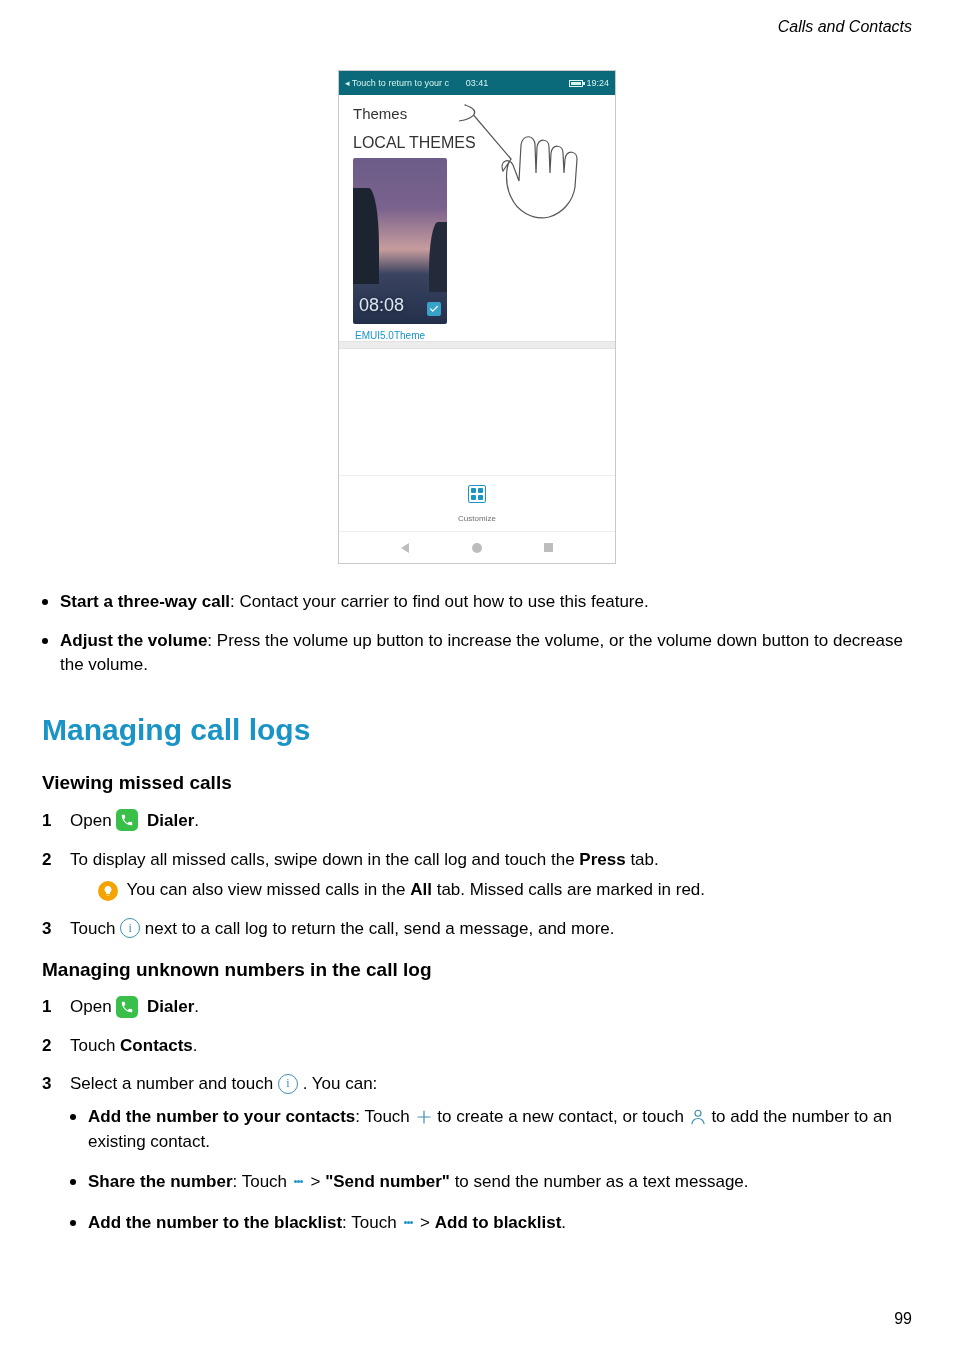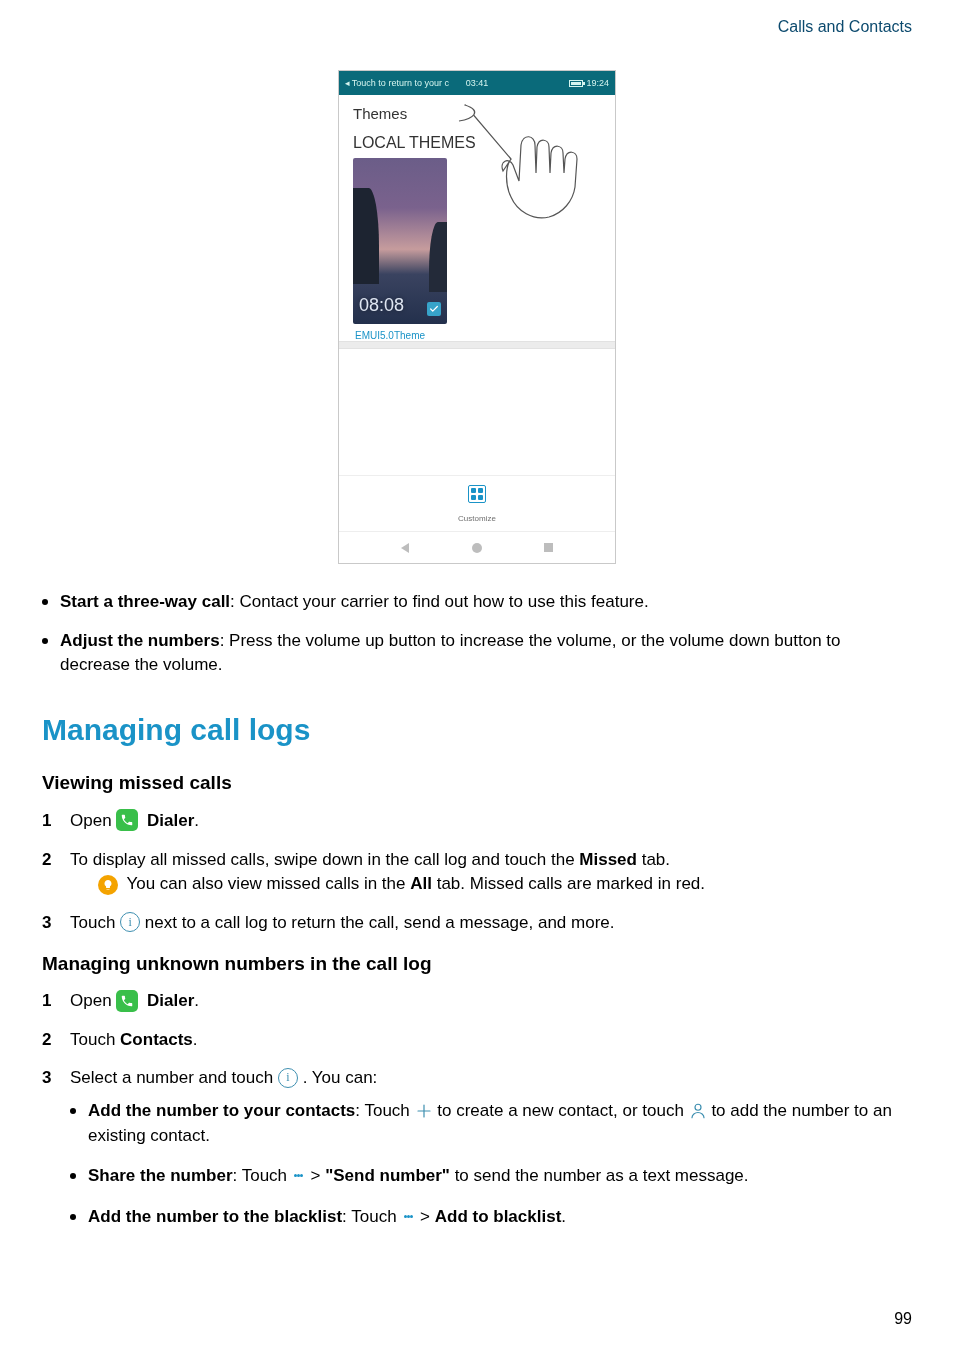--- a/index.html
+++ b/index.html
@@ -10,21 +10,22 @@
     color: #000;
     background: #fff;
     position: relative;
     padding: 30px 42px 0 42px;
   }
   .header-right {
     position: absolute;
     right: 42px;
     top: 18px;
     font-size: 16px;
-    color: #0c4a6e;
+    color: #000000;
+    font-style: italic;
   }
   .phone-wrapper {
     display: flex;
     justify-content: center;
     margin-top: 40px;
     margin-bottom: 26px;
   }
   .phone {
     width: 278px;
     height: 494px;
@@ -154,21 +155,21 @@
     display: inline-flex; align-items: center; justify-content: center;
     vertical-align: middle; margin-right: 4px; position: relative; top: -1px;
   }
   .dialer-icon svg { width: 14px; height: 14px; }
   .info-bulb {
     width: 20px; height: 20px; background: #f4a300; border-radius: 50%;
     display: inline-flex; align-items: center; justify-content: center;
     vertical-align: middle; margin-right: 4px;
   }
   .info-bulb svg { width: 12px; height: 12px; }
-  .note-indent { padding-left: 28px; margin-top: 0; }
+  .note-indent { padding-left: 28px; margin-top: 6px; }
   .circled-i {
     width: 20px; height: 20px; border: 1.2px solid #3e8fb0; border-radius: 50%;
     display: inline-flex; align-items: center; justify-content: center;
     vertical-align: middle; color: #3e8fb0; font-size: 12px; font-family: serif;
     position: relative; top: -1px;
   }
   .plus-icon, .contact-icon, .vdots-icon {
     display: inline-flex; vertical-align: middle; width: 18px; height: 20px;
     align-items: center; justify-content: center; position: relative; top: -1px;
   }
@@ -241,40 +242,40 @@
   </div>
 </div>
 
 <div class="body-content">
 
 <ul class="bullets">
   <li>
     <b>Start a three-way call</b><span>: Contact your carrier to find out how to use this feature.</span>
   </li>
   <li>
-    <b>Adjust the numbers</b><span>: Press the volume up button to increase the volume, or the volume down button to decrease the volume.</span>
+    <b>Adjust the volume</b><span>: Press the volume up button to increase the volume, or the volume down button to decrease the volume.</span>
   </li>
 </ul>
 
 <h1 class="section">Managing call logs</h1>
 
 <h2 class="sub">Viewing missed calls</h2>
 
 <ol class="steps">
   <li>
     <span>Open </span>
     <span class="dialer-icon">
       <svg viewBox="0 0 24 24">
             <path fill="#fff" d="M6.6 10.8c1.4 2.8 3.8 5.2 6.6 6.6l2.2-2.2c.3-.3.7-.4 1-.2 1.1.4 2.3.6 3.6.6.6 0 1 .4 1 1V20c0 .6-.4 1-1 1C10.6 21 3 13.4 3 4c0-.6.4-1 1-1h3.4c.6 0 1 .4 1 1 0 1.3.2 2.5.6 3.6.1.3 0 .7-.2 1l-2.2 2.2z"></path>
           </svg>
     </span>
     <b>Dialer</b><span>.</span>
   </li>
   <li>
-    <span>To display all missed calls, swipe down in the call log and touch the </span><b>Missed</b><span> tab.</span>
+    <span>To display all missed calls, swipe down in the call log and touch the </span><b>Press</b><span> tab.</span>
     <div class="note-indent">
       <span class="info-bulb">
         <svg viewBox="0 0 24 24">
               <path fill="#fff" d="M9 21h6v-1H9v1zm3-19C8.1 2 5 5.1 5 9c0 2.4 1.2 4.5 3 5.7V17c0 .6.4 1 1 1h6c.6 0 1-.4 1-1v-2.3c1.8-1.2 3-3.3 3-5.7 0-3.9-3.1-7-7-7z"></path>
             </svg>
       </span>
       <span>You can also view missed calls in the </span><b>All</b><span> tab. Missed calls are marked in red.</span>
     </div>
   </li>
   <li>

